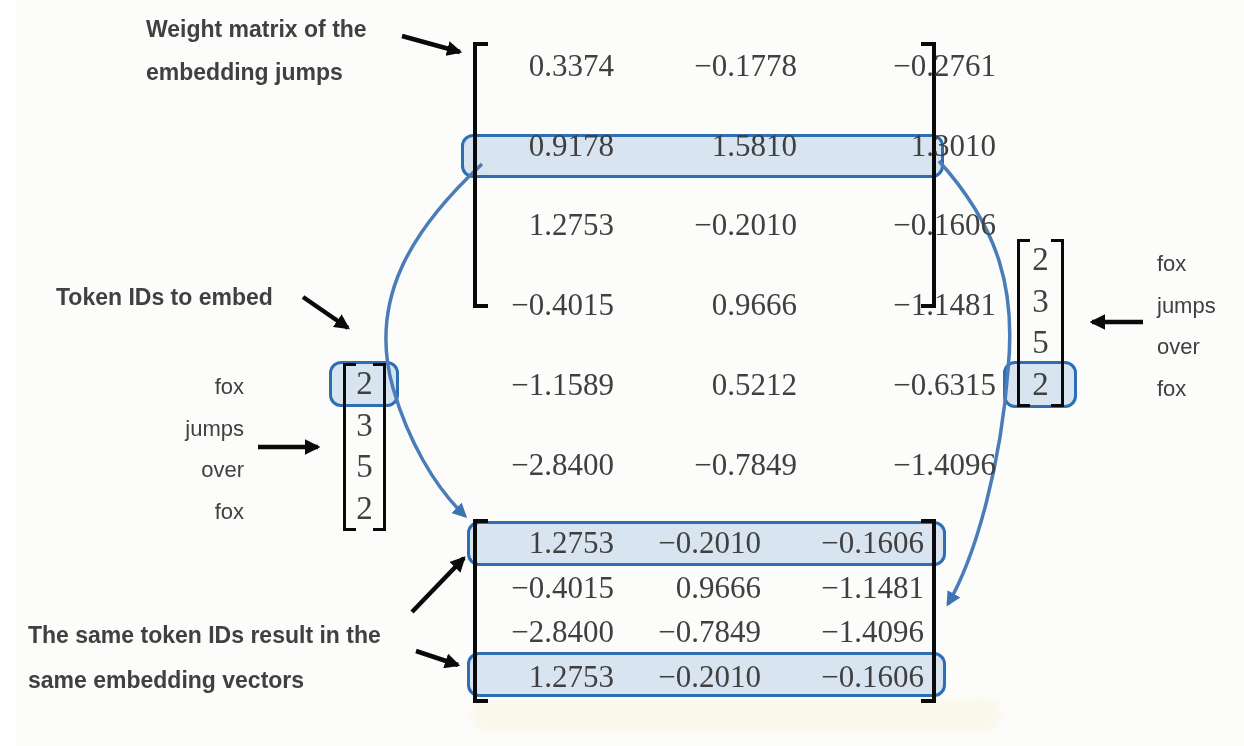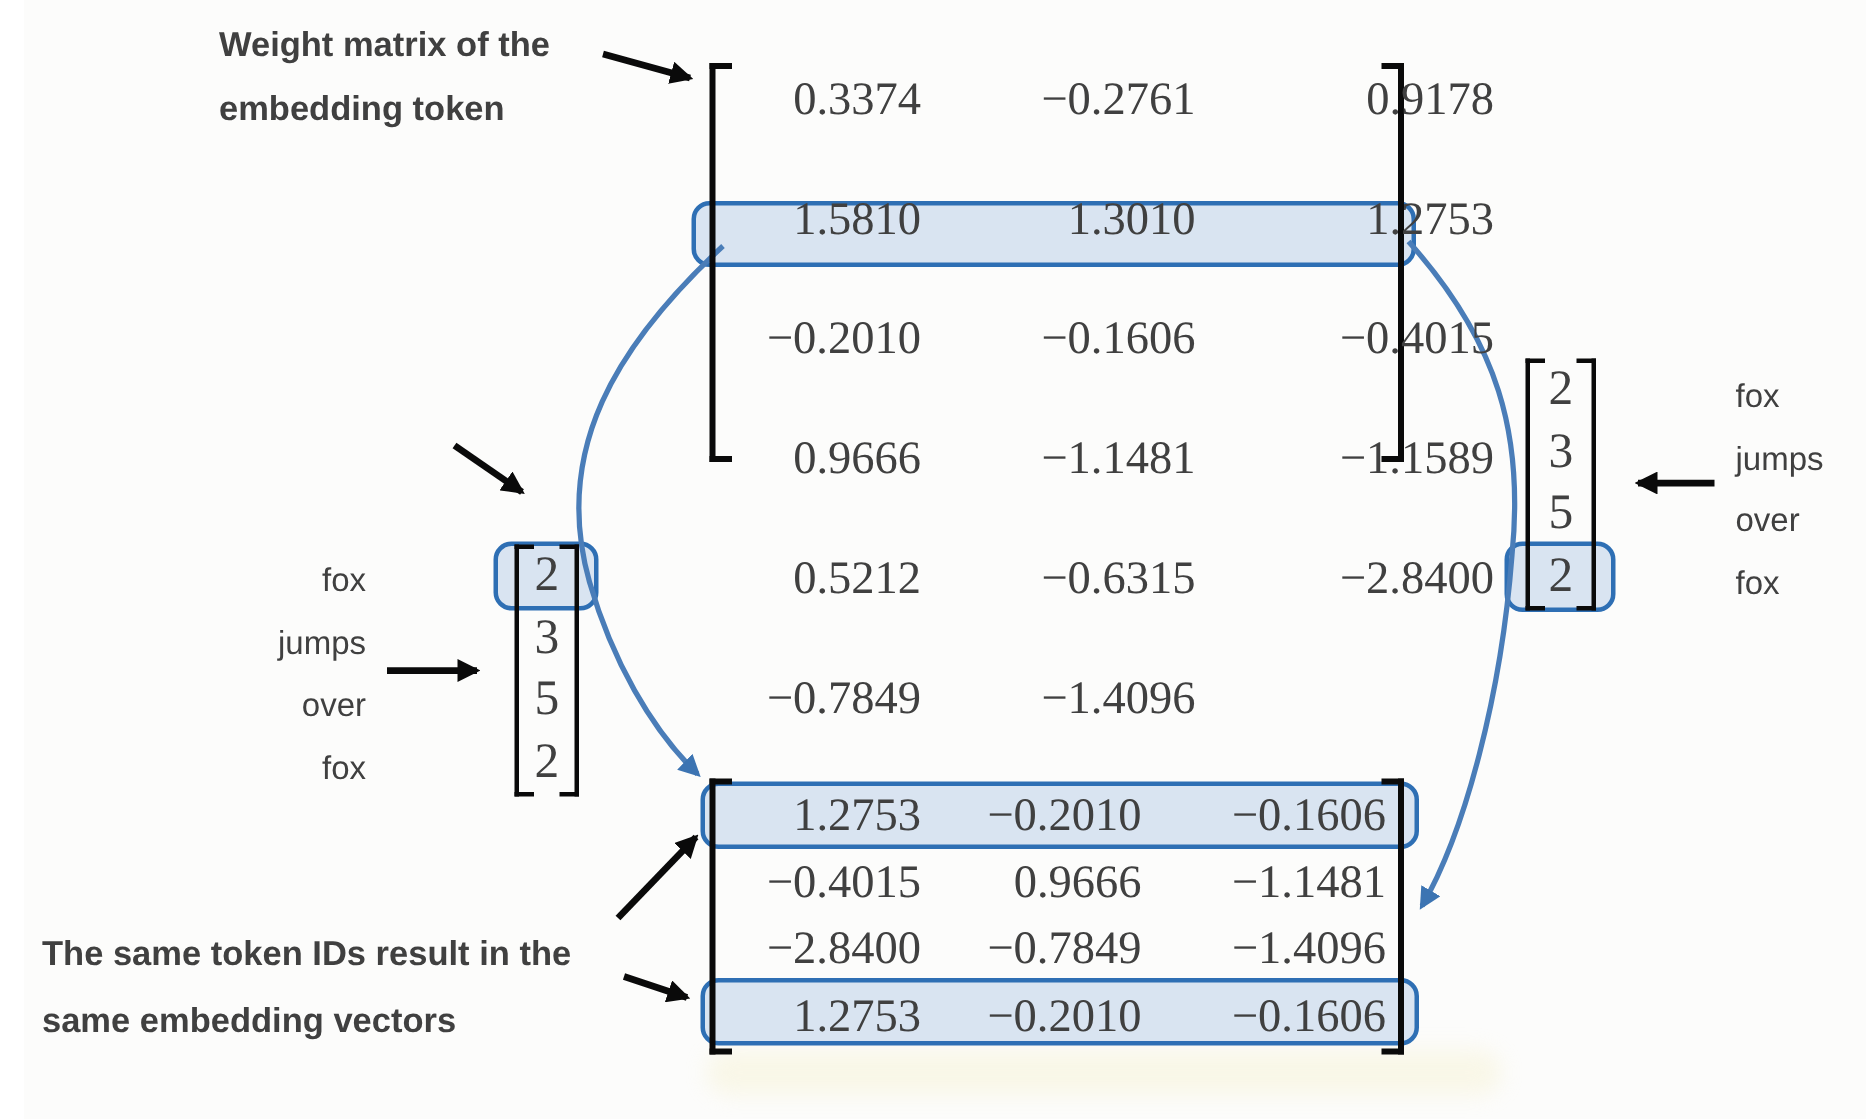--- a/index.html
+++ b/index.html
@@ -78,44 +78,46 @@
     <path d="M242,447 L302,447" stroke="#0a0a0a" stroke-width="4.5" fill="none" marker-end="url(#ah-black)"></path>
     <path d="M1127,322 L1076,322" stroke="#0a0a0a" stroke-width="4.5" fill="none" marker-end="url(#ah-black)"></path>
     <path d="M396,612 L448,558" stroke="#0a0a0a" stroke-width="4.5" fill="none" marker-end="url(#ah-black)"></path>
     <path d="M400,651 L442,665" stroke="#0a0a0a" stroke-width="4.5" fill="none" marker-end="url(#ah-black)"></path>
 
     <path d="M466,164 C395,230 352,300 377,388 C392,440 418,486 449,516" stroke="#4a7db8" stroke-width="3.5" fill="none" marker-end="url(#ah-blue)"></path>
     <path d="M923,161 C983,228 1000,290 992,370 C985,462 961,554 932,604" stroke="#4a7db8" stroke-width="3.5" fill="none" marker-end="url(#ah-blue)"></path>
   </svg>
 
   <div class="blabel" style="left:130px;top:16px;">Weight matrix of the</div>
-  <div class="blabel" style="left:130px;top:59px;">embedding token</div>
+  <div class="blabel" style="left:130px;top:59px;">embedding jumps</div>
 
   <div class="brk l" style="left:457px;top:42px;height:266px;"></div>
   <div class="brk r" style="left:905px;top:42px;height:266px;"></div>
   <div id="wm-grid" class="matrix-grid">
     <div class="cell">0.3374</div>
+    <div class="cell">−0.1778</div>
     <div class="cell">−0.2761</div>
     <div class="cell">0.9178</div>
     <div class="cell">1.5810</div>
     <div class="cell">1.3010</div>
     <div class="cell">1.2753</div>
     <div class="cell">−0.2010</div>
     <div class="cell">−0.1606</div>
     <div class="cell">−0.4015</div>
     <div class="cell">0.9666</div>
     <div class="cell">−1.1481</div>
     <div class="cell">−1.1589</div>
     <div class="cell">0.5212</div>
     <div class="cell">−0.6315</div>
     <div class="cell">−2.8400</div>
     <div class="cell">−0.7849</div>
     <div class="cell">−1.4096</div>
   </div>
 
+  <div class="blabel" style="left:40px;top:284px;">Token IDs to embed</div>
 
   <div id="words-left" class="words">
     <div>fox</div>
     <div>jumps</div>
     <div>over</div>
     <div>fox</div>
   </div>
 
   <div class="brk thin l" style="left:327px;top:363px;height:168px;"></div>
   <div class="brk thin r" style="left:357px;top:363px;height:168px;"></div>

